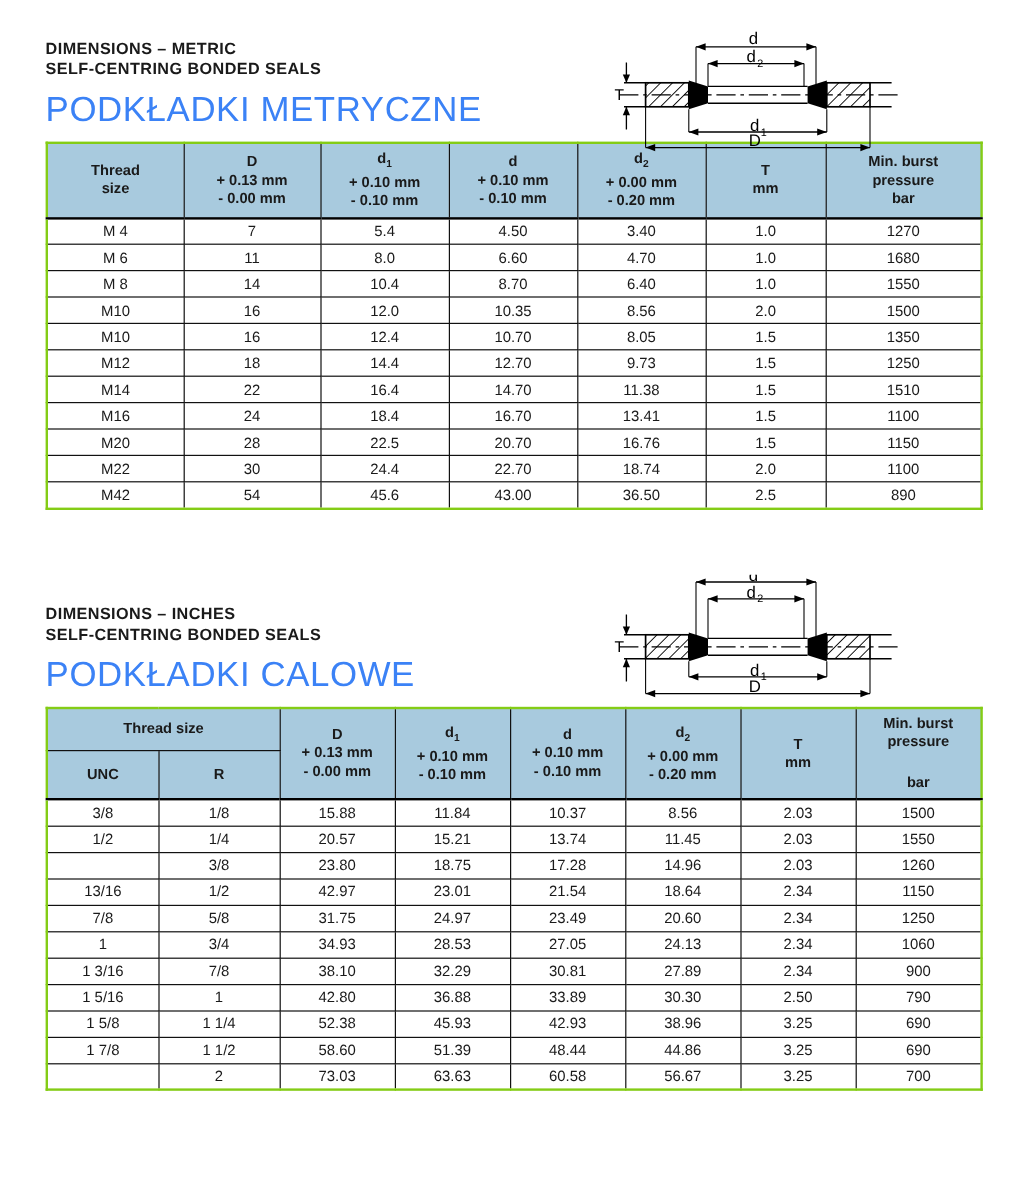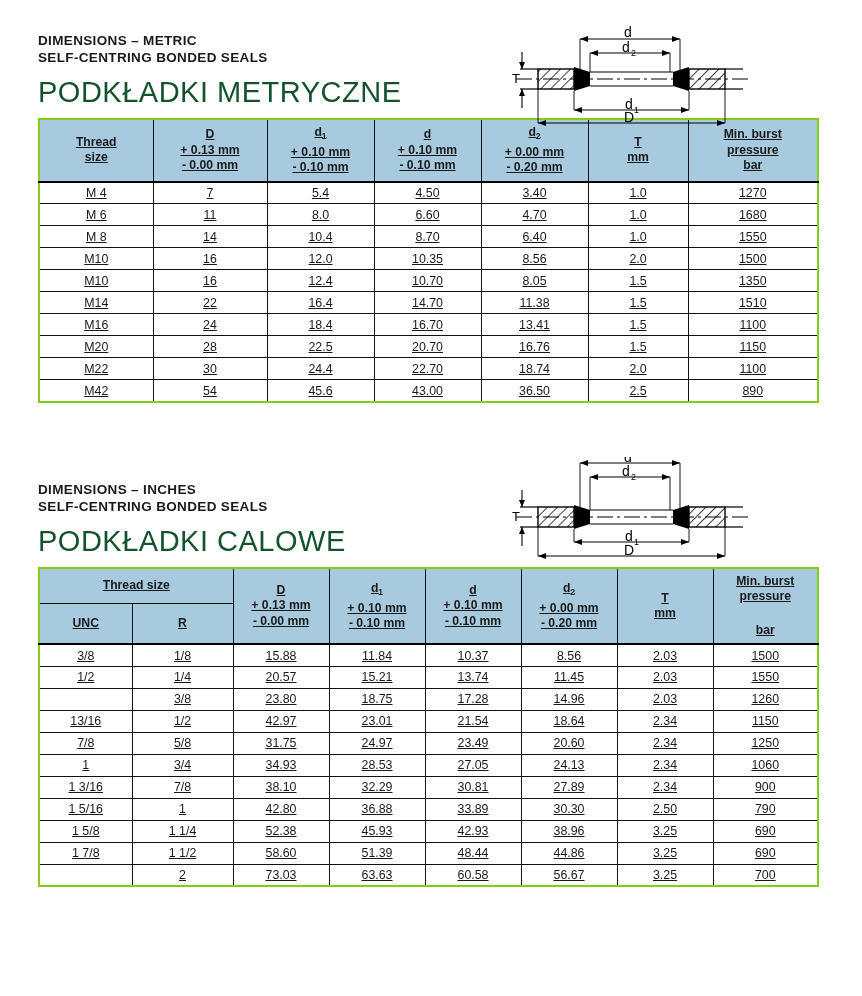--- a/index.html
+++ b/index.html
@@ -4,34 +4,34 @@
 <style>
   * { box-sizing: border-box; }
   html, body { margin:0; padding:0; }
   body {
     width: 862px; height: 996px;
     background: #ffffff;
     font-family: "Liberation Sans", sans-serif;
     color: #1a1a1a;
     overflow: hidden;
   }
-  .page { position: relative; width: 862px; height: 996px; padding: 0; text-decoration: underline; }
+  .page { position: relative; width: 862px; height: 996px; padding: 0; }
 
   .section { position: relative; }
 
   .head-row { position: relative; height: 118px; }
   .head-text { position: absolute; left: 38px; top: 32px; }
   .sub1, .sub2 {
     font-size: 13.5px; font-weight: bold; letter-spacing: .35px;
     color: #1a1a1a; line-height: 17px; white-space: nowrap;
   }
   .bigtitle {
     margin-top: 9px;
     font-size: 29px; font-weight: 400; letter-spacing: .5px;
-    color: #14532d; line-height: 34px; white-space: nowrap;
+    color: #3b82f6; line-height: 34px; white-space: nowrap;
   }
 
   .drawing { position: absolute; }
 
   table.dt {
     border-collapse: collapse;
     table-layout: fixed;
     width: 779px;
     margin-left: 38px;
     border: 2px solid #84cc16;
@@ -221,20 +221,29 @@
             <td>1500</td>
           </tr>
           <tr>
             <td>M10</td>
             <td>16</td>
             <td>12.4</td>
             <td>10.70</td>
             <td>8.05</td>
             <td>1.5</td>
             <td>1350</td>
+          </tr>
+          <tr>
+            <td>M12</td>
+            <td>18</td>
+            <td>14.4</td>
+            <td>12.70</td>
+            <td>9.73</td>
+            <td>1.5</td>
+            <td>1250</td>
           </tr>
           <tr>
             <td>M14</td>
             <td>22</td>
             <td>16.4</td>
             <td>14.70</td>
             <td>11.38</td>
             <td>1.5</td>
             <td>1510</td>
           </tr>

